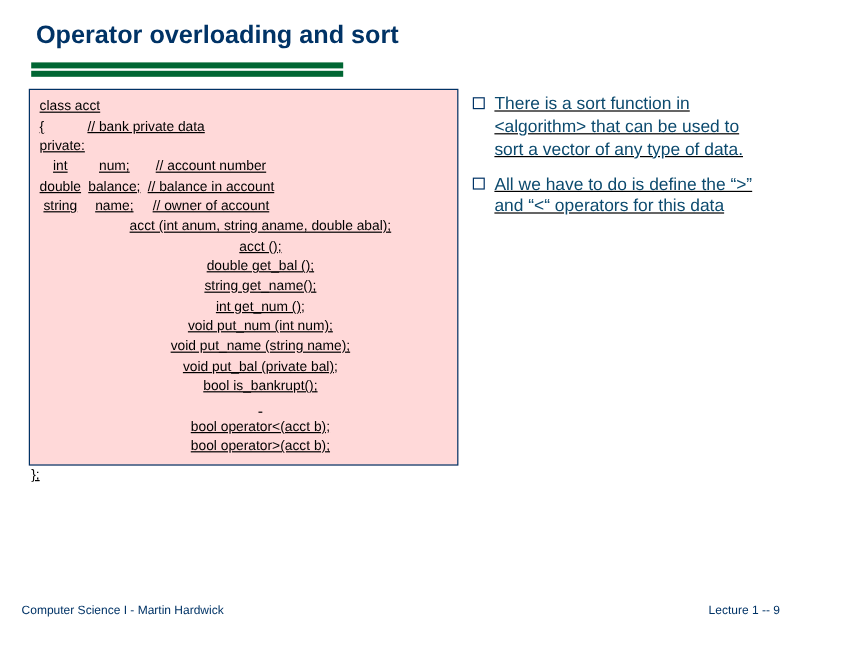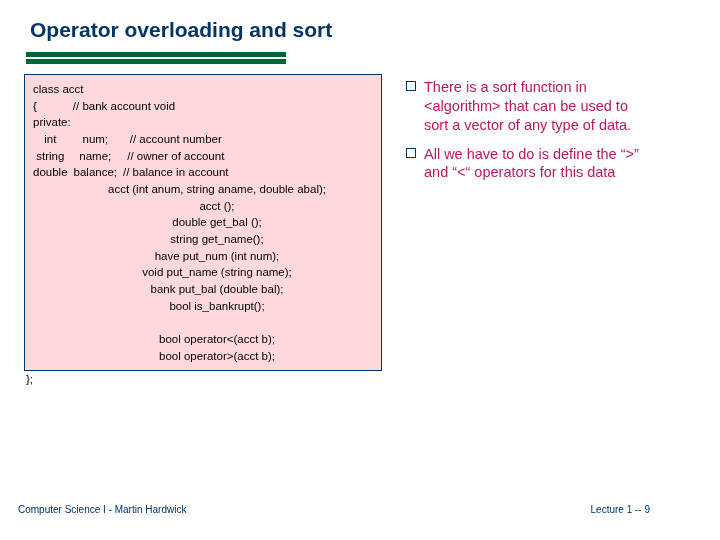--- a/index.html
+++ b/index.html
@@ -2,29 +2,29 @@
 <html><head>
 <meta charset="utf-8">
 <style>
   * { box-sizing: border-box; margin: 0; padding: 0; }
   html, body { width: 720px; height: 540px; font-family: Arial, sans-serif; background: #fff; }
   .slide { width: 668px; height: 540px; position: relative; padding: 18px 24px 0 24px; }
   .title { font-size: 21px; font-weight: bold; color: #003366; margin-bottom: 10px; padding-left: 6px; }
   .rule { width: 260px; height: 14px; position: relative; margin-left: 2px; margin-bottom: 8px; }
   .rule .bar1 { position: absolute; left: 0; top: 0; width: 260px; height: 5px; background: #006633; }
   .rule .bar2 { position: absolute; left: 0; top: 7px; width: 260px; height: 5px; background: #006633; }
-  .content { display: flex; gap: 24px; }
+  .content { display: flex; gap: 12px; text-decoration: underline; }
   .codebox { width: 358px; border: 1px solid #003366; background: #ffd9d9; padding: 6px 8px; font-size: 11.5px; color: #000; line-height: 1.45; font-family: Arial, sans-serif; }
   .codebox table { border-collapse: collapse; }
   .codebox td { padding: 0 6px 0 0; white-space: nowrap; vertical-align: top; }
   .ind1 { padding-left: 28px; text-align: center; }
   .ind0 { padding-left: 0; }
   .bullets { flex: 1; padding-top: 4px; }
   .bullets ul { list-style: none; }
-  .bullets li { display: flex; align-items: flex-start; font-size: 14.5px; color: #be185d; margin-bottom: 10px; line-height: 1.3; }
+  .bullets li { display: flex; align-items: flex-start; font-size: 14.5px; color: #0c4a6e; margin-bottom: 10px; line-height: 1.3; }
   .bullets .sq { width: 10px; height: 10px; border: 1.5px solid #003366; margin-right: 8px; margin-top: 3px; flex-shrink: 0; }
   .footer { position: absolute; bottom: 25px; left: 18px; right: 18px; display: flex; justify-content: space-between; font-size: 10px; color: #003366; }
   .closebrace { font-size: 11.5px; margin-top: 2px; margin-left: 2px; }
 </style>
 </head>
 <body>
 
 <div class="slide">
   <div class="title">Operator overloading and sort</div>
   <div class="rule">
@@ -33,51 +33,52 @@
   </div>
 
   <div class="content">
     <div>
       <div class="codebox">
         <div class="ind0">class acct</div>
         <table>
             <tbody>
               <tr>
           <td>{</td>
-          <td style="padding-left:30px">// bank account void</td>
+          <td style="padding-left:30px">// bank private data</td>
         </tr>
             </tbody>
           </table>
         <div class="ind0">private:</div>
         <table class="ind1">
           <tbody>
               <tr>
             <td>int</td>
             <td>num;</td>
             <td>// account number</td>
           </tr>
           <tr>
+            <td>double</td>
+            <td>balance;</td>
+            <td>// balance in account</td>
+          </tr>
+          <tr>
             <td>string</td>
             <td>name;</td>
             <td>// owner of account</td>
-          </tr>
-          <tr>
-            <td>double</td>
-            <td>balance;</td>
-            <td>// balance in account</td>
           </tr>
         </tbody>
           </table>
         <div class="ind1">acct (int anum, string aname, double abal);</div>
         <div class="ind1">acct ();</div>
         <div class="ind1">double get_bal ();</div>
         <div class="ind1">string get_name();</div>
-        <div class="ind1">have put_num (int num);</div>
+        <div class="ind1">int get_num ();</div>
+        <div class="ind1">void put_num (int num);</div>
         <div class="ind1">void put_name (string name);</div>
-        <div class="ind1">bank put_bal (double bal);</div>
+        <div class="ind1">void put_bal (private bal);</div>
         <div class="ind1">bool is_bankrupt();</div>
         <div class="ind1">&nbsp;</div>
         <div class="ind1">bool operator&lt;(acct b);</div>
         <div class="ind1">bool operator&gt;(acct b);</div>
       </div>
       <div class="closebrace">};</div>
     </div>
 
     <div class="bullets">
       <ul>

